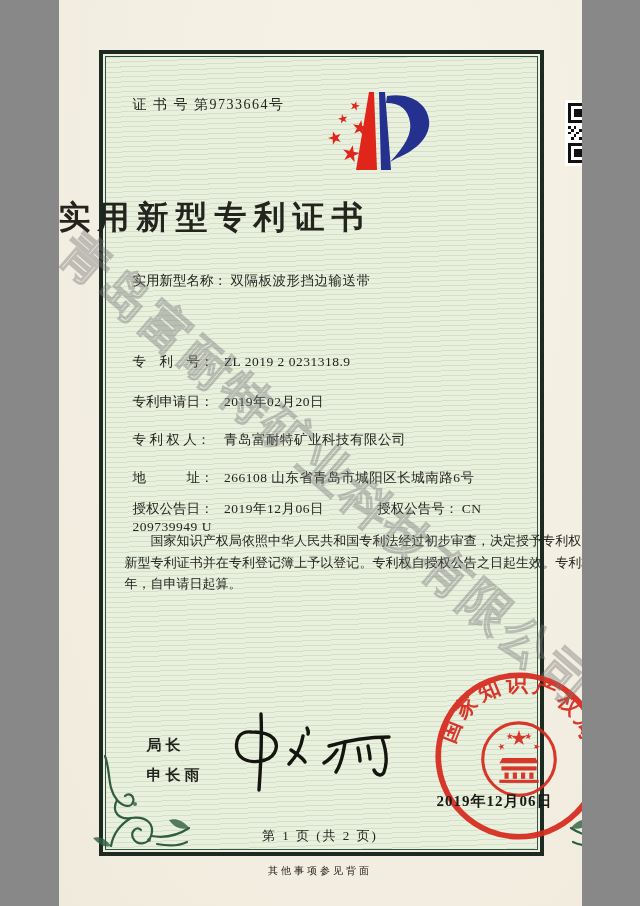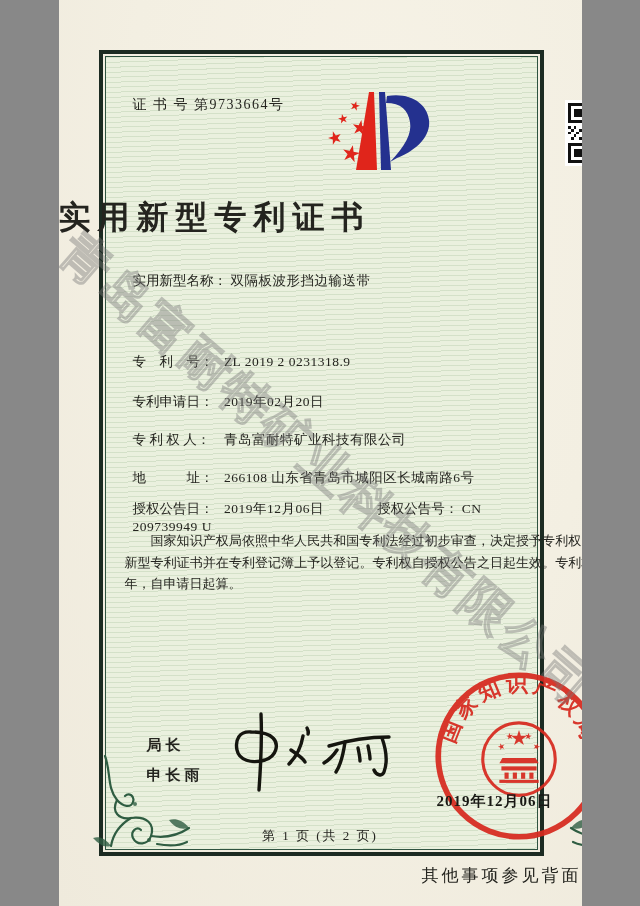--- a/index.html
+++ b/index.html
@@ -40,21 +40,21 @@
   .paras{left:66px;top:530px;width:522px;font-size:13px;line-height:21.5px;
     text-align:justify;}
   .paras p{text-indent:2em;}
   .sig-title{left:88px;top:736px;font-size:15px;font-weight:700;letter-spacing:4px;}
   .sig-name{left:88px;top:766px;font-size:15px;font-weight:700;letter-spacing:4px;}
   .signature-svg{left:158px;top:706px;}
   .seal-svg{left:372px;top:668px;mix-blend-mode:multiply;opacity:.93;z-index:10;}
   .seal-date{left:378px;top:792px;width:180px;font-size:15px;font-weight:700;
     letter-spacing:1px;color:#181814;z-index:11;}
   .page-info{left:0;top:827px;width:100%;text-align:center;font-size:13px;letter-spacing:2px;}
-  .back-note{left:0;top:864px;width:100%;text-align:right;font-size:17px;letter-spacing:3px;}
+  .back-note{left:0;top:864px;width:100%;text-align:center;font-size:10px;letter-spacing:3px;}
   .orn{position:absolute;z-index:6;}
   .orn.right{transform:scaleX(-1);}
   .watermark{
     position:absolute;left:30px;top:218px;z-index:9;pointer-events:none;
     transform:rotate(41deg);transform-origin:0 0;white-space:nowrap;
     font-size:50px;font-weight:700;letter-spacing:3px;
     color:rgba(120,120,120,0.30);
   }
   @supports (-webkit-text-stroke: 1px black){
     .watermark{color:transparent;-webkit-text-stroke:1.2px rgba(120,120,120,0.42);}

